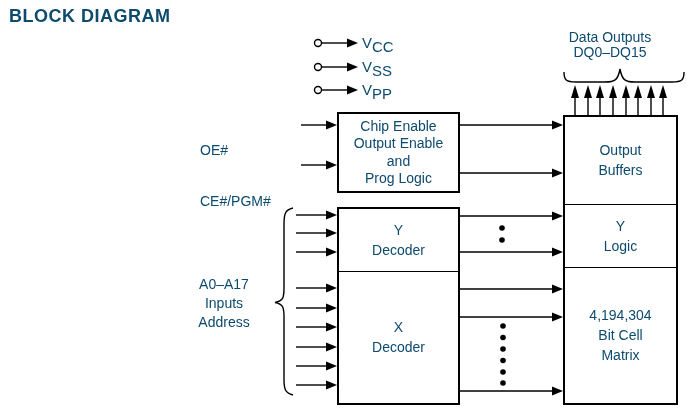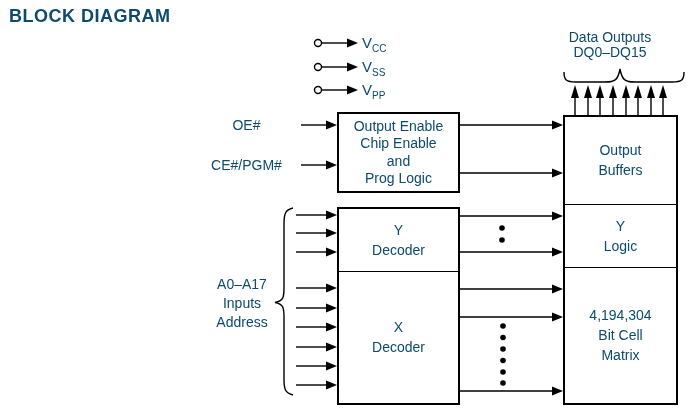--- a/index.html
+++ b/index.html
@@ -12,22 +12,22 @@
   .wires polygon{fill:#000;stroke:none;}
   .wires .term{fill:#fff;stroke:#000;stroke-width:1.4;}
   .wires .dot{fill:#000;stroke:none;}
   .wires .brace{fill:none;stroke:#000;stroke-width:1.4;}
   .title{
     position:absolute;left:9px;top:6px;margin:0;
     font-size:18px;font-weight:bold;letter-spacing:0.5px;
   }
   .lbl{position:absolute;font-size:14px;line-height:16px;white-space:nowrap;}
   .vlabel{position:absolute;font-size:15px;line-height:18px;white-space:nowrap;}
-  .vlabel sub{font-size:10px;}
-  .rlabel{text-align:center;}
+  .vlabel sub{font-size:15px;}
+  .rlabel{text-align:left;margin-top:25px;}
   .clabel{text-align:center;white-space:normal;}
   .box{
     position:absolute;box-sizing:border-box;border:2.5px solid #000;background:#fff;
     display:flex;flex-direction:column;align-items:center;justify-content:center;
     font-size:14px;text-align:center;
   }
   .stack{
     position:absolute;box-sizing:border-box;border:2.5px solid #000;background:#fff;
     display:flex;flex-direction:column;
   }
@@ -154,31 +154,31 @@
   <div class="vlabel" style="left:362px;top:34px;"><span>V</span><sub>CC</sub></div>
   <div class="vlabel" style="left:362px;top:58px;"><span>V</span><sub>SS</sub></div>
   <div class="vlabel" style="left:362px;top:81px;"><span>V</span><sub>PP</sub></div>
 
   <div class="lbl clabel" style="left:540px;top:30px;width:140px;line-height:15px;">
     <div>Data Outputs</div>
     <div>DQ0–DQ15</div>
   </div>
 
   <div class="lbl rlabel" style="left:200px;top:117px;width:93px;">OE#</div>
-  <div class="lbl rlabel" style="left:200px;top:157px;width:93px;">CE#/PGM#</div>
-
-  <div class="lbl clabel" style="left:202px;top:275px;width:80px;line-height:19px;">
+  <div class="lbl rlabel" style="left:200px;top:168px;width:93px;">CE#/PGM#</div>
+
+  <div class="lbl clabel" style="left:184px;top:275px;width:80px;line-height:19px;">
     <div>A0–A17</div>
     <div>Inputs</div>
     <div>Address</div>
   </div>
 
   <div class="box" style="left:337px;top:112px;width:123px;height:81px;">
+    <div class="bl">Chip Enable</div>
     <div class="bl">Output Enable</div>
-    <div class="bl">Chip Enable</div>
     <div class="bl">and</div>
     <div class="bl">Prog Logic</div>
   </div>
 
   <div class="stack" style="left:337px;top:207px;width:123px;height:198px;">
     <div class="section divided" style="height:62.5px;">
       <div class="bl2">Y</div>
       <div class="bl2">Decoder</div>
     </div>
     <div class="section" style="flex:1;">

